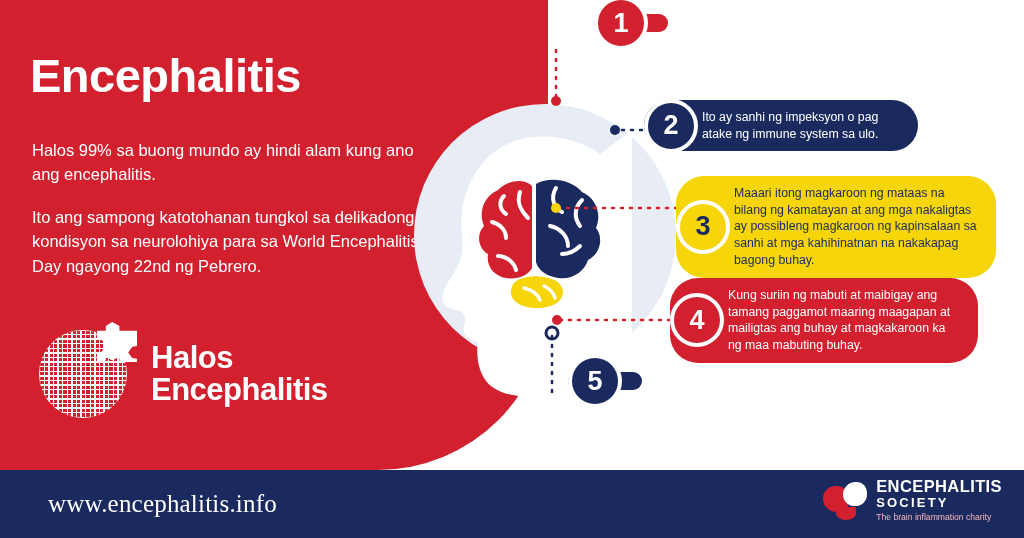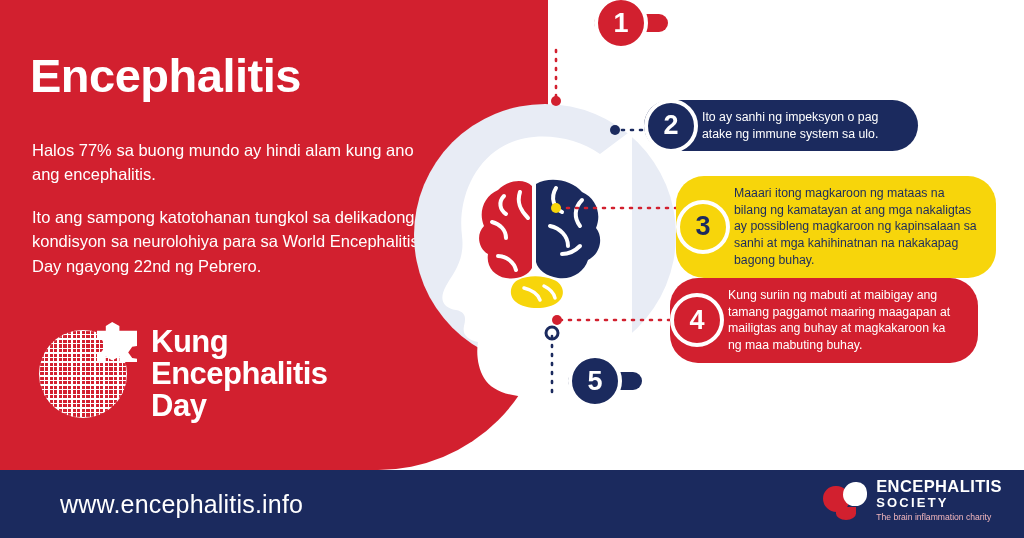--- a/index.html
+++ b/index.html
@@ -90,23 +90,24 @@
     position: absolute;
     left: 0; bottom: 0;
     width: 1024px; height: 68px;
     background: #1b2a5e;
     display: flex;
     align-items: center;
   }
   .website {
     color: #ffffff;
     font-size: 25px;
-    margin-left: 60px;
+    margin-left: 48px;
     width: 380px;
     letter-spacing: 0.2px;
+    font-family: Liberation Serif, serif;
   }
   .legal {
     color: #ffffff;
     font-size: 9.3px;
     line-height: 1.55;
     width: 370px;
   }
   .soc-logo {
     position: absolute;
     right: 22px; top: 8px;
@@ -199,33 +200,32 @@
   .connectors { position: absolute; left: 0; top: 0; width: 1024px; height: 538px; pointer-events: none; }
 </style>
 </head>
 <body>
 
 <div class="poster">
 
   <div class="left-panel">
     <div class="title">Encephalitis</div>
     <div class="intro">
-      <p>Halos 77% sa buong mundo ay hindi alam kung ano ang encephalitis.</p>
+      <p>Halos 99% sa buong mundo ay hindi alam kung ano ang encephalitis.</p>
       <p>Ito ang sampong katotohanan tungkol sa delikadong kondisyon sa neurolohiya para sa World Encephalitis Day ngayong 22nd ng Pebrero.</p>
     </div>
 
     <div class="wed-logo">
       <div class="wed-puzzle">
         <div class="globe"></div>
         <div class="piece"></div>
       </div>
       <div class="wed-text">
-        <div>Kung</div>
+        <div>Halos</div>
         <div>Encephalitis</div>
-        <div>Day</div>
       </div>
     </div>
   </div>
 
   <div class="head-wrap">
     <div class="head-circle"></div>
     <svg class="silhouette" viewBox="0 0 215 268">
       <path d="M168 24 C140 4 96 0 68 18 C38 37 26 74 30 106 C33 130 22 142 14 156 C6 170 12 178 24 180 C34 182 34 188 32 196 C30 205 36 210 46 212 C44 224 46 238 52 248 C58 258 70 264 86 266 L200 268 L200 0 L168 24 Z" fill="#ffffff"></path>
 
       <path d="M66 60 C52 66 46 82 52 96 C44 104 46 118 56 124 C54 136 62 146 74 148 C84 150 96 146 100 138 L100 56 C92 48 76 50 66 60 Z" fill="#d2202f"></path>

